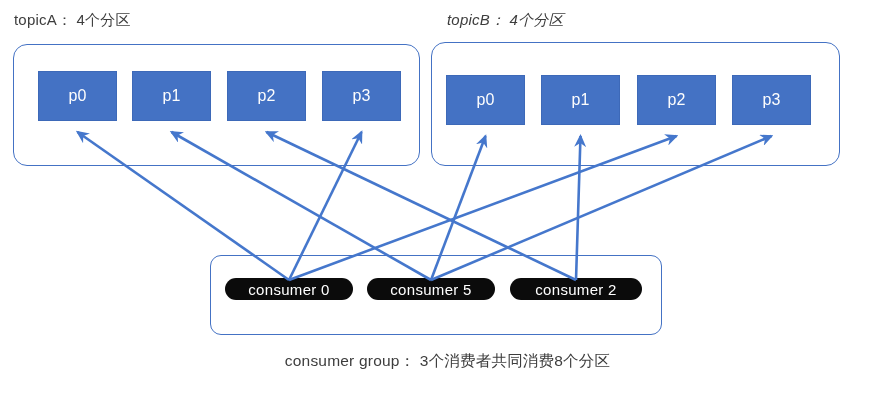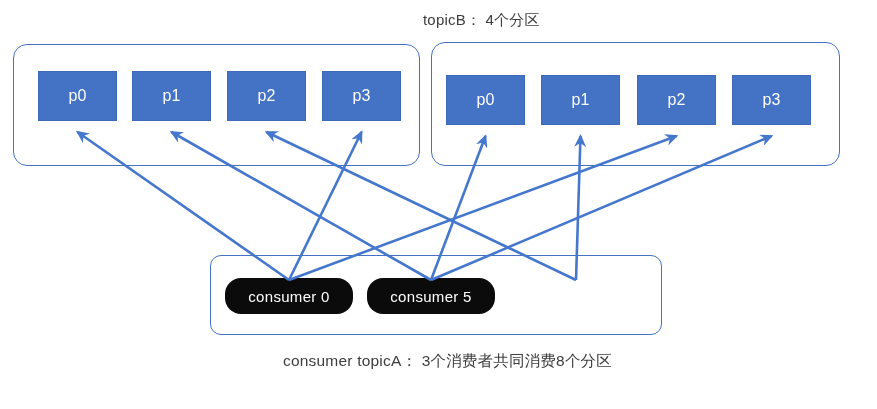--- a/index.html
+++ b/index.html
@@ -18,21 +18,21 @@
   .topic-title {
     position: absolute;
     top: 10px;
     font-size: 15px;
     line-height: 20px;
     color: var(--label-text, #3d3d3d);
     letter-spacing: 0.2px;
     white-space: nowrap;
   }
   #title-a { left: 14px; }
-  #title-b { left: 423px; }
+  #title-b { left: 447px; font-style: italic; }
   .topic-container {
     position: absolute;
     border: 1.6px solid var(--container-border, #4472C4);
     border-radius: 14px;
     background: transparent;
     box-sizing: border-box;
   }
   #box-a { left: 13px;  top: 44px; width: 407px; height: 122px; }
   #box-b { left: 431px; top: 42px; width: 409px; height: 124px; }
   .partition {
@@ -61,21 +61,21 @@
     position: absolute;
     left: 210px; top: 255px; width: 452px; height: 80px;
     border: 1.6px solid var(--container-border, #4472C4);
     border-radius: 11px;
     box-sizing: border-box;
     background: transparent;
   }
   .consumer {
     position: absolute;
     top: 278px;
-    height: 36px;
+    height: 22px;
     background: var(--consumer-fill, #0b0b0b);
     border-radius: 16px;
     color: var(--consumer-text, #ffffff);
     font-size: 15px;
     display: flex;
     align-items: center;
     justify-content: center;
     z-index: 2;
     letter-spacing: 0.3px;
   }
@@ -100,20 +100,21 @@
     width: 877px; height: 409px;
     z-index: 5;
     pointer-events: none;
   }
 </style>
 </head>
 <body>
 
 <div class="canvas" style="--partition-fill: #4472C4; --partition-border: #3d69b8; --partition-text: #fdfdfd; --container-border: #4472C4; --consumer-fill: #0b0b0b; --consumer-text: #ffffff; --label-text: #3d3d3d;">
 
+  <div class="topic-title" id="title-a">topicA： 4个分区</div>
 
   <div class="topic-title" id="title-b">topicB： 4个分区</div>
 
   <div class="topic-container" id="box-a"></div>
 
   <div class="topic-container" id="box-b"></div>
 
   <div class="partition" id="pa0">p0</div>
   <div class="partition" id="pa1">p1</div>
   <div class="partition" id="pa2">p2</div>
@@ -121,22 +122,23 @@
 
   <div class="partition" id="pb0">p0</div>
   <div class="partition" id="pb1">p1</div>
   <div class="partition" id="pb2">p2</div>
   <div class="partition" id="pb3">p3</div>
 
   <div id="group-box"></div>
 
   <div class="consumer" id="c0">consumer 0</div>
   <div class="consumer" id="c1">consumer 5</div>
+  <div class="consumer" id="c2">consumer 2</div>
 
-  <div id="caption">consumer topicA： 3个消费者共同消费8个分区</div>
+  <div id="caption">consumer group： 3个消费者共同消费8个分区</div>
 
   <svg id="edge-layer" viewBox="0 0 877 409" xmlns="http://www.w3.org/2000/svg">
     <defs>
       <marker id="arrowhead" markerUnits="userSpaceOnUse" markerWidth="13" markerHeight="12" refX="11" refY="6" orient="auto">
         <path d="M0,0 L13,6 L0,12 L4,6 Z" fill="#4577CC"></path>
       </marker>
     </defs>
   <line x1="289" y1="280" x2="77.5" y2="132" stroke="#4577CC" stroke-width="2.6" marker-end="url(#arrowhead)"></line>
       <line x1="431" y1="280" x2="171.5" y2="132" stroke="#4577CC" stroke-width="2.6" marker-end="url(#arrowhead)"></line>
       <line x1="576" y1="280" x2="266.5" y2="132" stroke="#4577CC" stroke-width="2.6" marker-end="url(#arrowhead)"></line>

